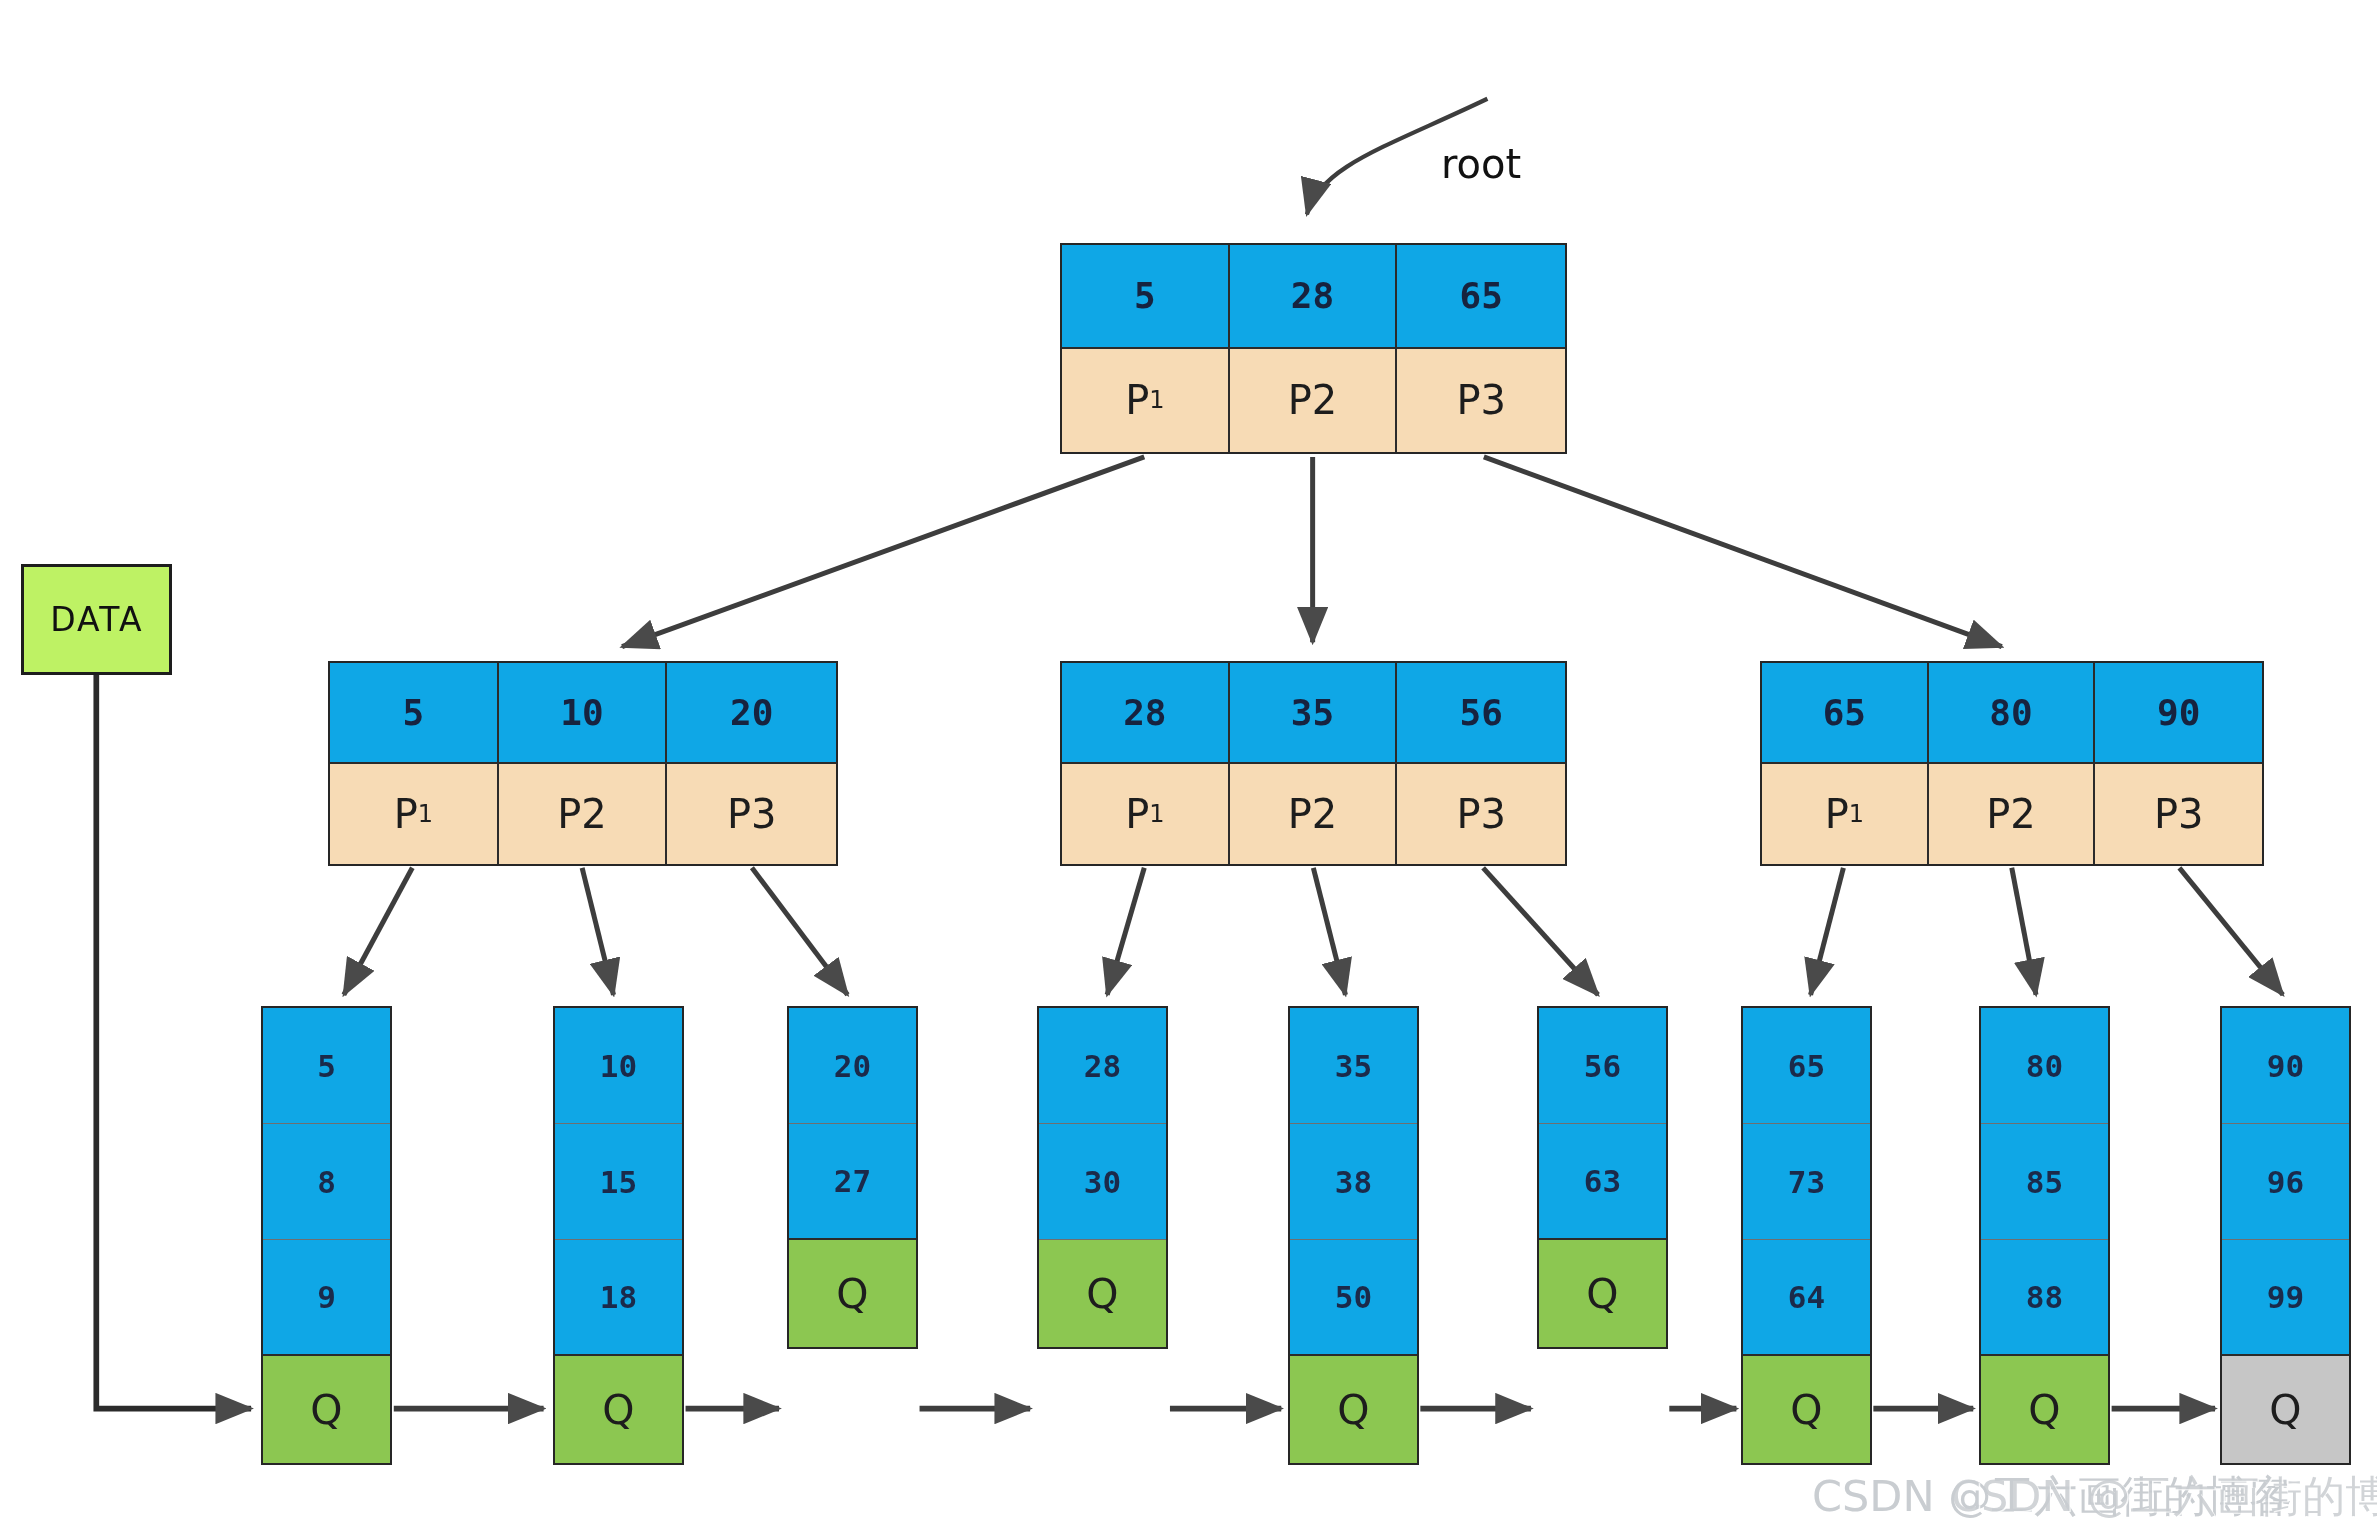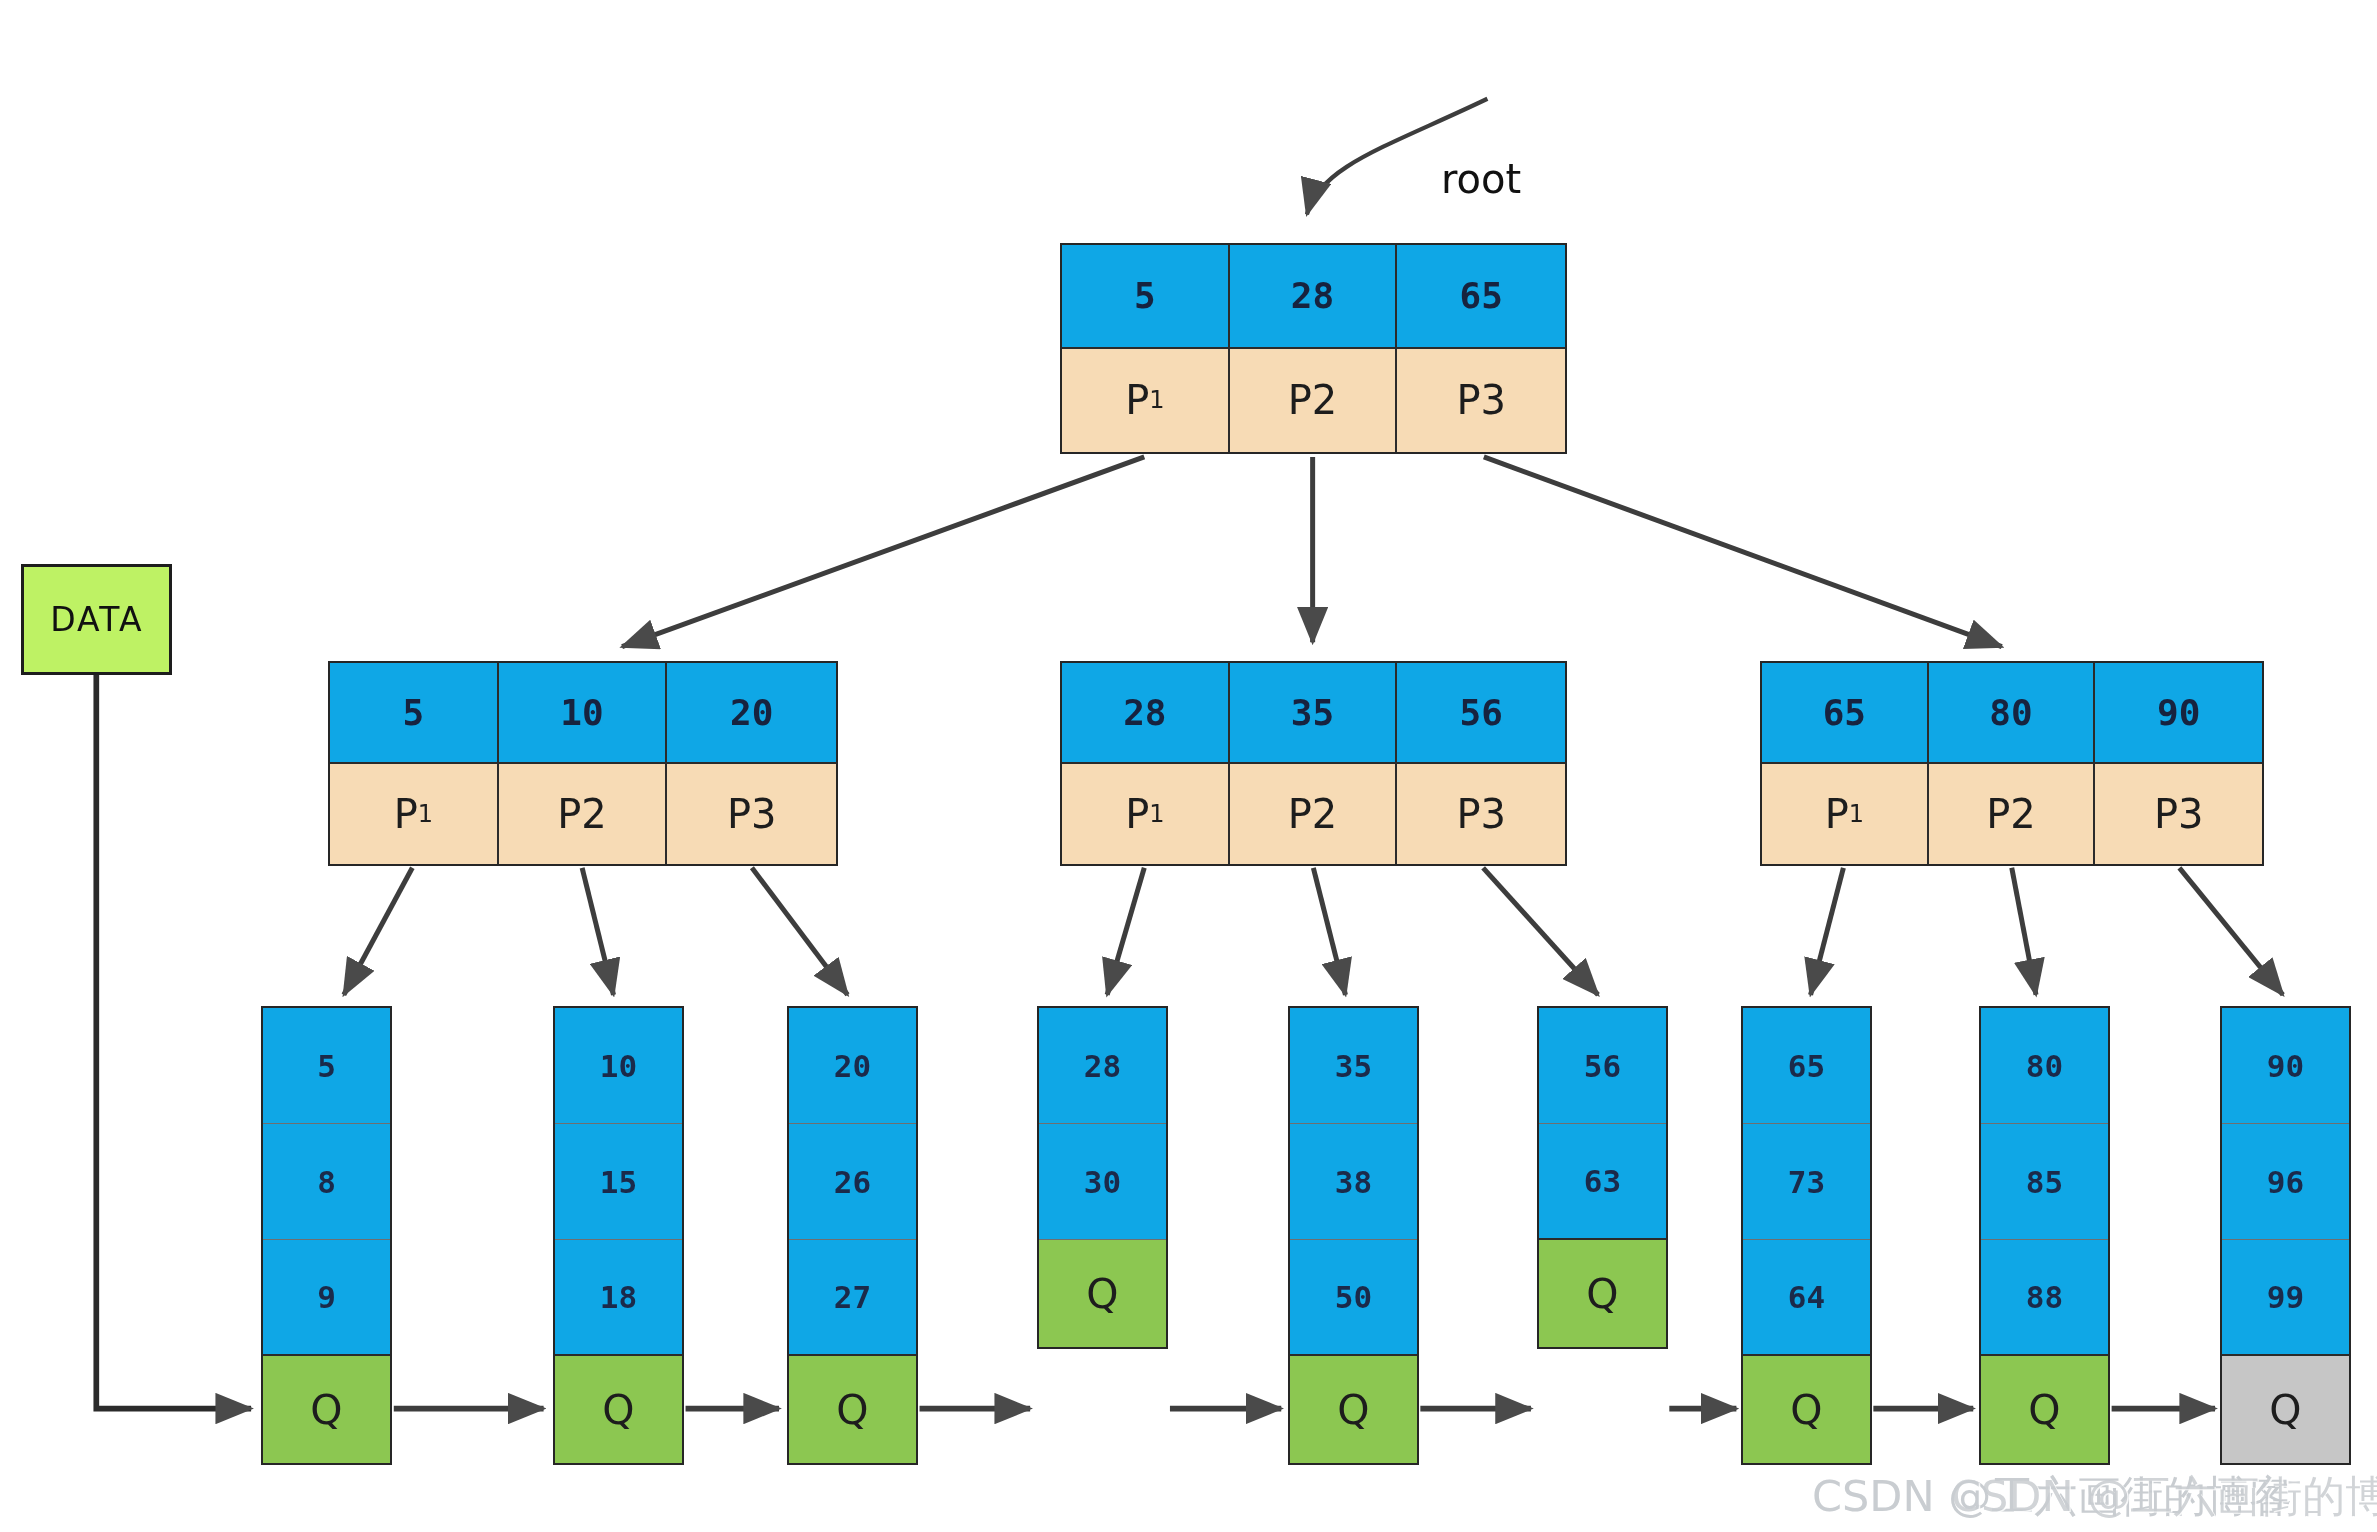--- a/index.html
+++ b/index.html
@@ -70,21 +70,21 @@
     position:absolute;z-index:2;
     left:21.4px;top:564px;width:151px;height:111px;
     background:#bef264;border:3.6px solid #1d1d1d;
     display:flex;align-items:center;justify-content:center;
     font-size:33px;color:#111;letter-spacing:2.1px;
   }
 
   
   .rootlabel{
     position:absolute;z-index:2;
-    left:1441px;top:156px;
+    left:1441px;top:141px;
     font-size:40px;color:#111;
   }
 
   
   .watermark{
     position:absolute;z-index:3;
     left:1812px;top:1468px;width:571px;height:64px;
     pointer-events:none;
   }
   .watermark span{
@@ -265,23 +265,20 @@
       </div>
     <div class="qcell">
         <span>Q</span>
       </div>
   </div>
 
   <div class="leaf" style="left:787px;">
     <div class="lcell">
         <span>20</span>
       </div>
-    <div class="lcell">
-        <span>26</span>
-      </div>
     <div class="lcell last">
         <span>27</span>
       </div>
     <div class="qcell">
         <span>Q</span>
       </div>
   </div>
 
   <div class="leaf" style="left:1037px;">
     <div class="lcell">

